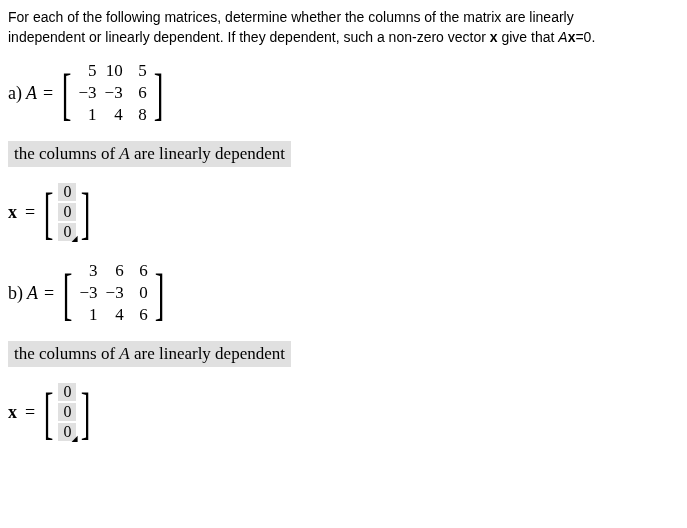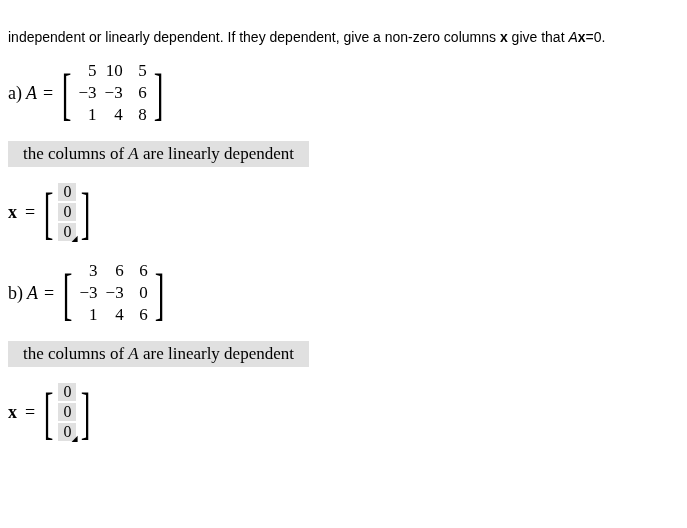--- a/index.html
+++ b/index.html
@@ -74,21 +74,21 @@
       grid-template-columns: auto;
     }
     .matrix-cell {
       min-width: 20px;
       text-align: right;
       padding: 0 2px;
     }
     .answer-select {
       background: #e0e0e0;
       display: inline-block;
-      padding: 3px 15px;
+      padding: 3px 6px;
       font-size: 17px;
       margin-bottom: 14px;
       cursor: pointer;
     }
     .answer-select .italic-A {
       font-style: italic;
     }
     .vector-row {
       display: flex;
       align-items: center;
@@ -123,22 +123,22 @@
     .eq-sign {
       margin: 0 4px;
     }
   </style>
 </head>
 <body>
 
 
 
 <div class="instructions">
-  <br>
-  <span>independent or linearly dependent. If they dependent, give a non-zero columns </span><span class="bold-x">x</span><span> give that </span><span class="italic-A">A</span><span class="bold-x">x</span><span>=0.</span>
+  <span>For each of the following matrices, determine whether the columns of the matrix are linearly</span><br>
+  <span>independent or linearly dependent. If they dependent, such a non-zero vector </span><span class="bold-x">x</span><span> give that </span><span class="italic-A">A</span><span class="bold-x">x</span><span>=0.</span>
 </div>
 
 
 <div class="problem">
   <div class="problem-row">
     <span class="label">a) </span>
     <span class="eq-var">A</span>
     <span class="eq-sign"> = </span>
     <div class="bracket-matrix">
       <span class="bracket-left">[</span>

